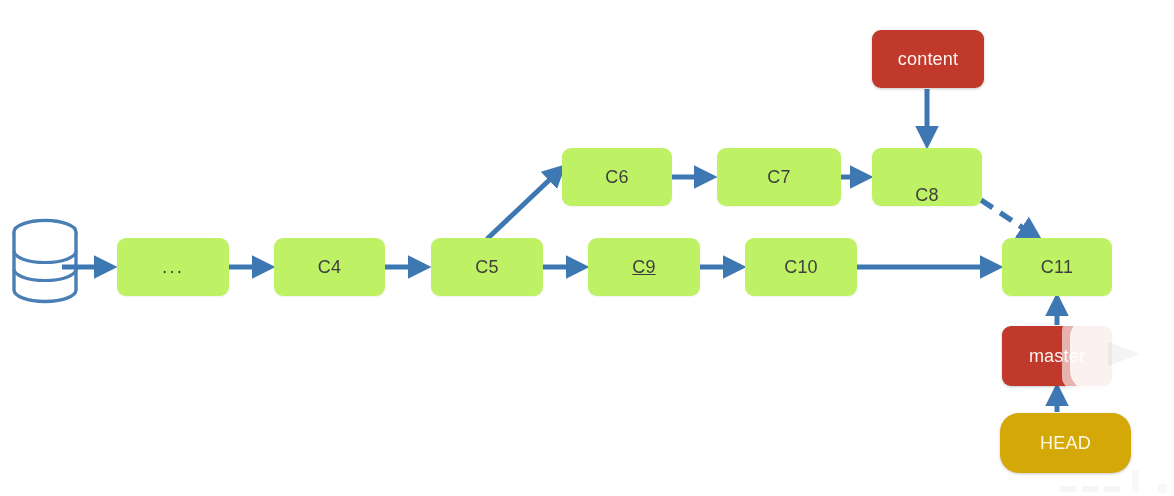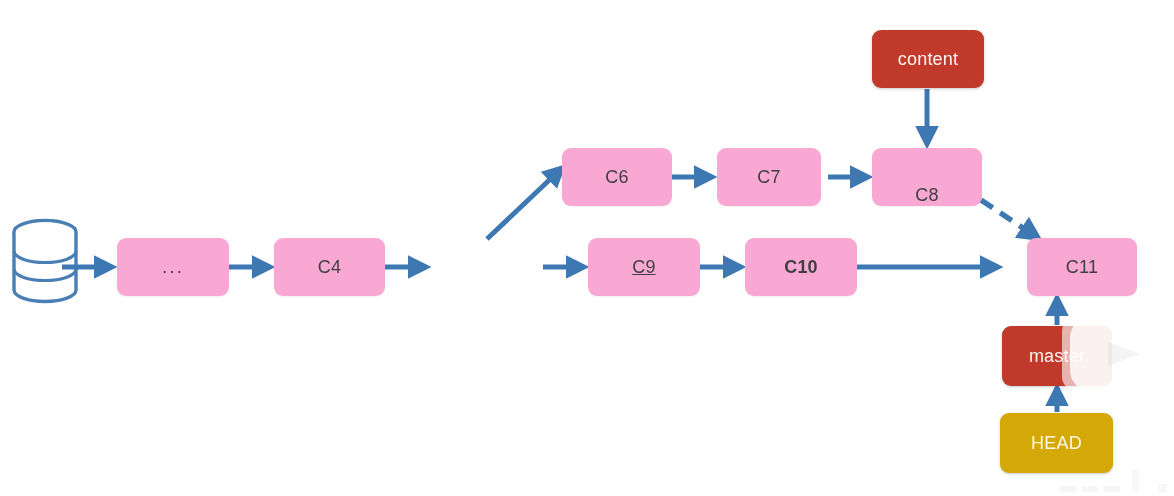--- a/index.html
+++ b/index.html
@@ -33,21 +33,21 @@
     box-sizing: border-box;
     display: flex;
     align-items: center;
     justify-content: center;
     border-radius: 9px;
     font-size: 18px;
     letter-spacing: 0.2px;
     white-space: nowrap;
   }
   .node.commit {
-    background: #f9a8d4;
+    background: #bef264;
     color: #3f3f3f;
     box-shadow: 0 1px 2px rgba(0,0,0,0.06);
   }
   .node.ref-branch {
     background: #c0392b;
     color: #fdf3f1;
     box-shadow: 0 1px 3px rgba(0,0,0,0.22);
   }
   .node.ref-head {
     background: #d4a806;
@@ -141,50 +141,53 @@
 
       <line x1="1057" y1="412" x2="1057" y2="388"></line>
     </g>
 
     <line x1="981" y1="200" x2="1038" y2="238" stroke="#3d78b2" stroke-width="5.4" fill="none" stroke-dasharray="14 9" marker-end="url(#ah)"></line>
   </svg>
 
   <div class="node commit" style="left:562px; top:148px; width:110px; height:58px;">
     <span>C6</span>
   </div>
-  <div class="node commit" style="left:717px; top:148px; width:104px; height:58px;">
+  <div class="node commit" style="left:717px; top:148px; width:124px; height:58px;">
     <span>C7</span>
   </div>
   <div class="node commit" style="left:872px; top:148px; width:110px; height:58px;align-items:flex-end;">
     <span>C8</span>
   </div>
 
   <div class="node commit" style="left:117px; top:238px; width:112px; height:58px;">
     <span class="ellipsis">...</span>
   </div>
   <div class="node commit" style="left:274px; top:238px; width:111px; height:58px;">
     <span>C4</span>
   </div>
+  <div class="node commit" style="left:431px; top:238px; width:112px; height:58px;">
+    <span>C5</span>
+  </div>
   <div class="node commit" style="left:588px; top:238px; width:112px; height:58px;text-decoration:underline;">
     <span>C9</span>
   </div>
-  <div class="node commit" style="left:745px; top:238px; width:112px; height:58px;font-weight:bold;">
+  <div class="node commit" style="left:745px; top:238px; width:112px; height:58px;">
     <span>C10</span>
   </div>
-  <div class="node commit" style="left:1002px; top:238px; width:110px; height:58px;margin-left:25px;">
+  <div class="node commit" style="left:1002px; top:238px; width:110px; height:58px;">
     <span>C11</span>
   </div>
 
   <div class="node ref-branch" style="left:872px; top:30px; width:112px; height:58px;">
     <span>content</span>
   </div>
   <div class="node ref-branch" style="left:1002px; top:326px; width:110px; height:60px;">
     <span>master</span>
   </div>
-  <div class="node ref-head" style="left:1000px; top:413px; width:113px; height:60px;">
+  <div class="node ref-head" style="left:1000px; top:413px; width:131px; height:60px;border-radius:19px;">
     <span>HEAD</span>
   </div>
 
   <div id="watermark-chip"></div>
   <svg id="watermark" viewBox="0 0 108 118" fill="none" xmlns="http://www.w3.org/2000/svg">
     <path d="M26 24 Q18 10 26 6 Q34 3 42 21" fill="#ffffff"></path>
     <path d="M74 24 Q82 10 74 6 Q66 3 58 21" fill="#ffffff"></path>
     <rect x="4" y="20" width="98" height="76" rx="22" fill="#ffffff"></rect>
     <path d="M42 46 L74 58 L42 70 Z" fill="#f2f2f2"></path>
   </svg>

